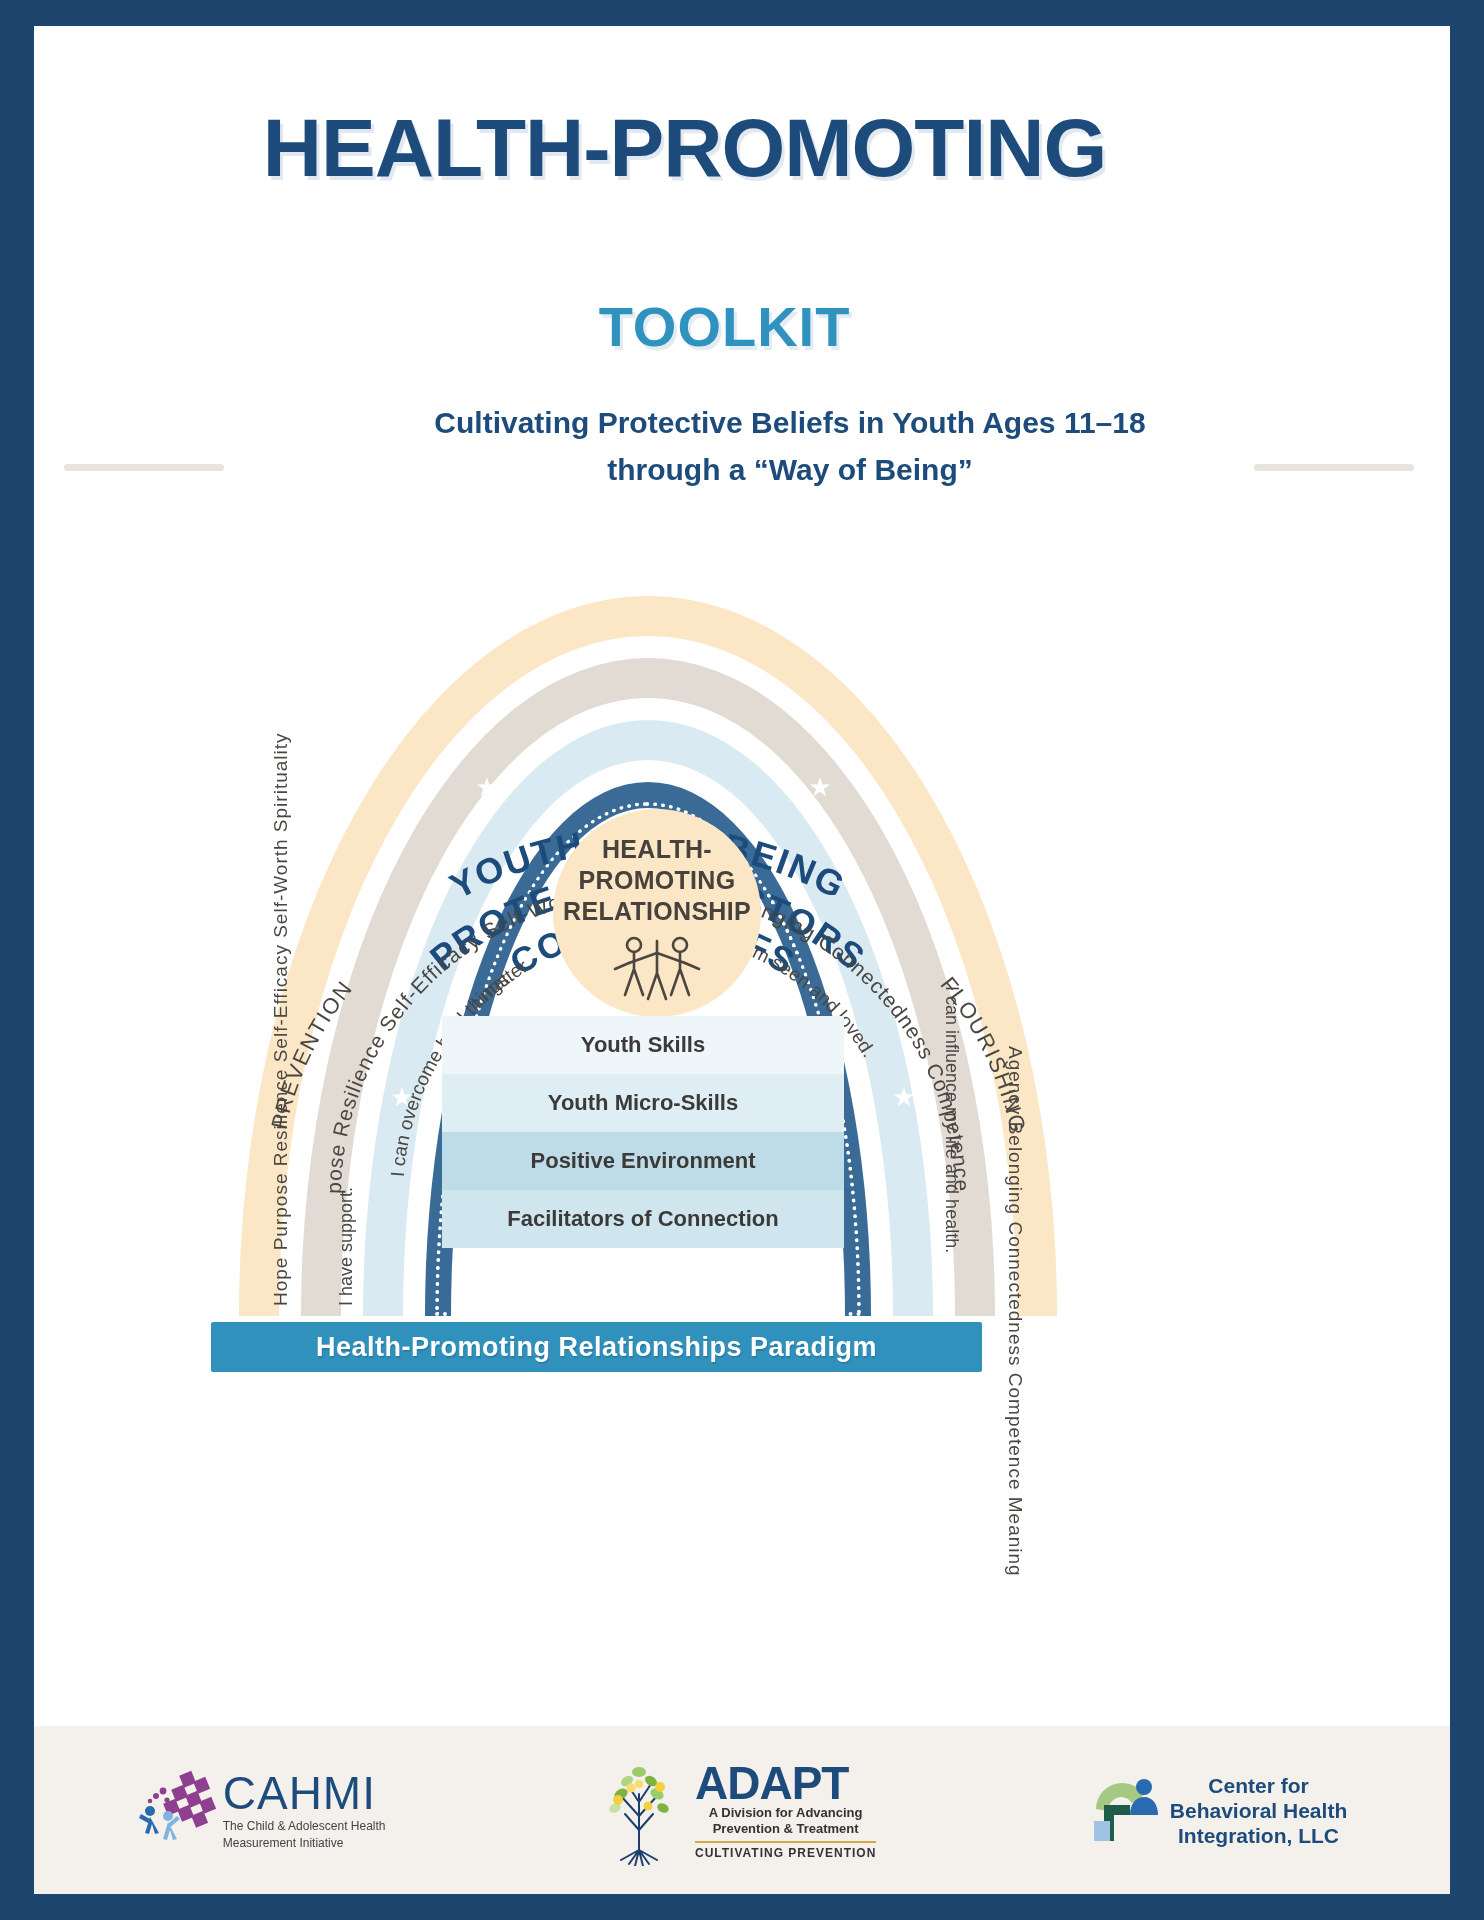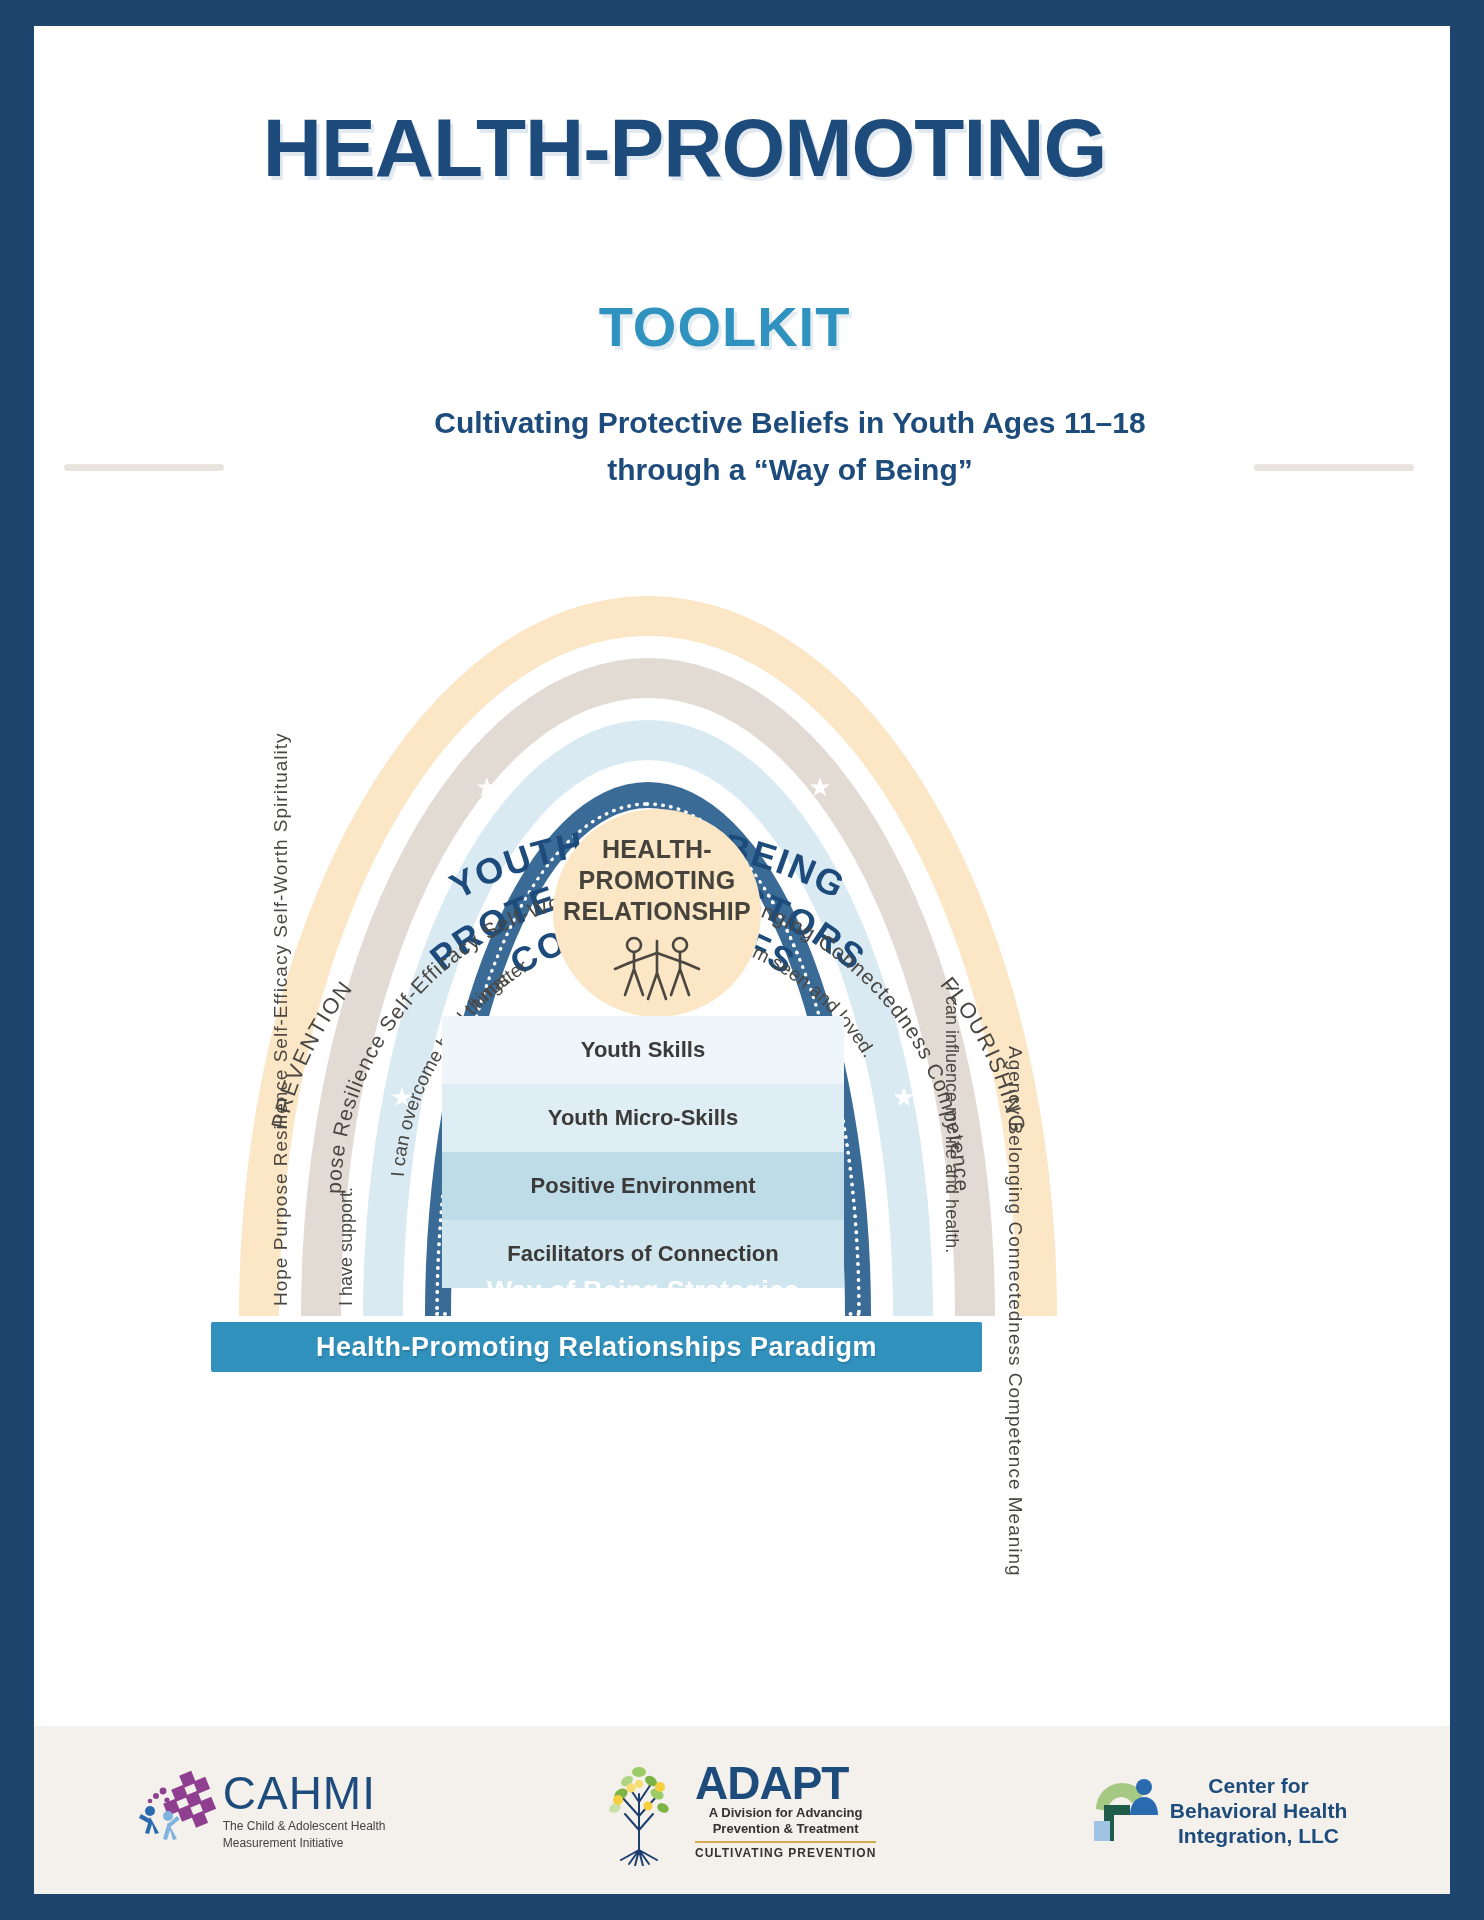--- a/index.html
+++ b/index.html
@@ -81,21 +81,21 @@
   }
   .people-icon{
     position:absolute;left:572px;top:437px;width:102px;height:70px;
   }
 
   
   .strips{
     position:absolute;left:408px;top:520px;width:402px;height:252px;
   }
   .strip{
-    height:68px;display:flex;align-items:center;justify-content:center;
+    height:58px;display:flex;align-items:center;justify-content:center;
     font-size:22px;font-weight:bold;color:#3b3a38;
   }
   .s1{background:#eef6f9;}
   .s2{background:#dfeef4;}
   .s3{background:#cfe6ef;}
   .s4{background:#bedbe8;}
 
   .wob{
     position:absolute;left:345px;top:772px;width:528px;height:46px;
     display:flex;align-items:center;justify-content:center;

